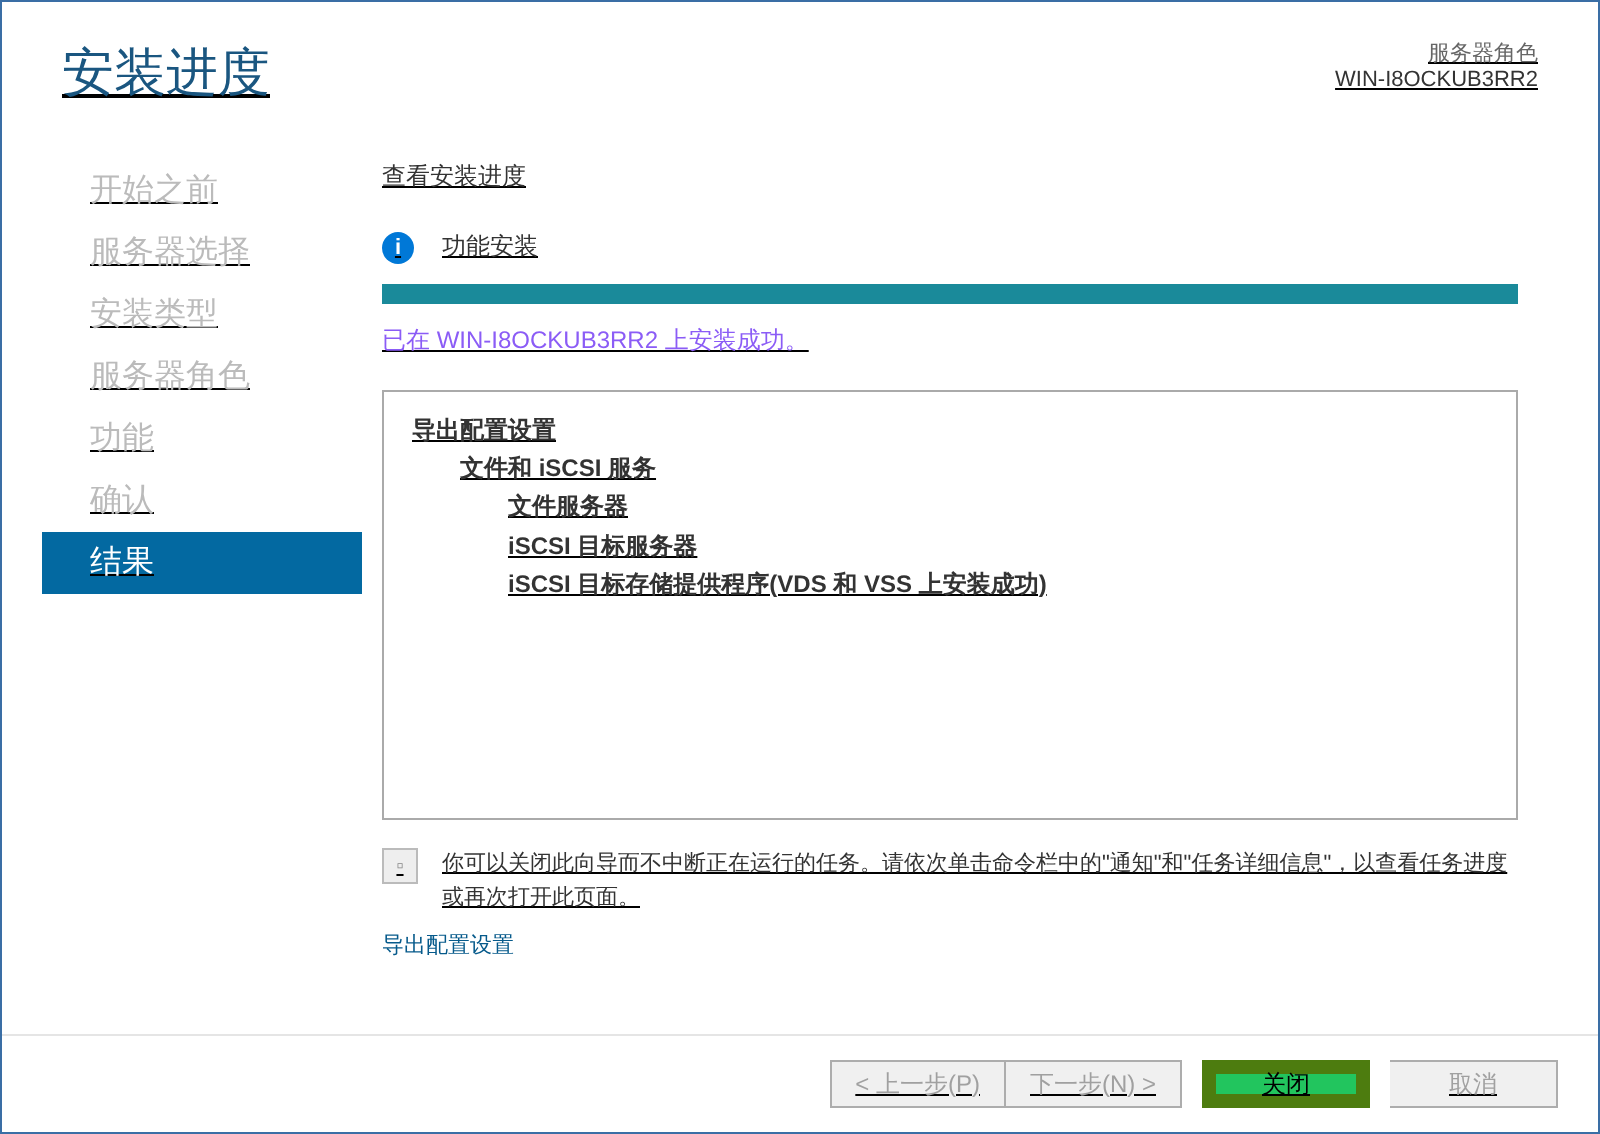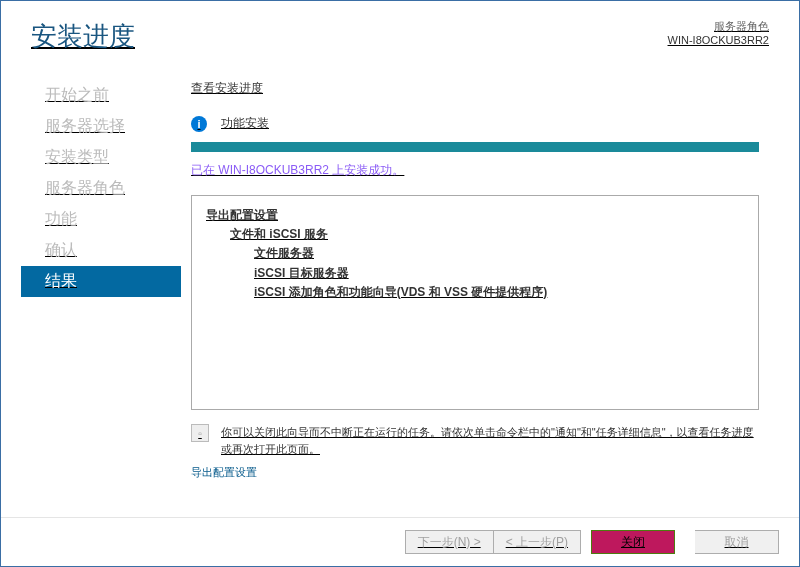--- a/index.html
+++ b/index.html
@@ -33,21 +33,21 @@
     .results-box .lvl2 { font-weight: 600; padding-left: 48px; }
     .hint-row { display: flex; align-items: flex-start; margin-top: 14px; }
     .hint-icon { width: 18px; height: 18px; border: 1px solid #bbb; background: #eee; display: flex; align-items: center; justify-content: center; font-size: 10px; color: #888; margin-right: 12px; flex-shrink: 0; }
     .hint-text { font-size: 11px; color: #333; line-height: 1.5; }
     .link { color: #065a8b; font-size: 11px; margin-top: 8px; display: inline-block; cursor: pointer; }
     .button-row { padding: 12px 20px; display: flex; justify-content: flex-end; gap: 0; border-top: 1px solid #e5e5e5; }
     .btn-group { display: inline-flex; margin-right: 10px; }
     .btn { height: 24px; min-width: 84px; padding: 0 12px; border: 1px solid #adadad; background: #e1e1e1; font-size: 12px; cursor: pointer; display: inline-flex; align-items: center; justify-content: center; }
     .btn.disabled { color: #a0a0a0; background: #f0f0f0; cursor: default; }
     .btn + .btn { border-left: none; }
-    .btn.close-btn { border: 1px solid #4d7c0f; background: #be185d; margin-right: 20px; }
+    .btn.close-btn { border: 7px solid #4d7c0f; background: #22c55e; margin-right: 10px; }
   </style>
 </head>
 <body>
 
 <div class="window">
 
   <div class="content">
     <div class="header-row">
       <div class="page-title">安装进度</div>
       <div class="target-server">
@@ -77,34 +77,34 @@
 
         <div class="progress-bar"></div>
 
         <div class="status-text">已在 WIN-I8OCKUB3RR2 上安装成功。</div>
 
         <div class="results-box">
           <div class="lvl0">导出配置设置</div>
           <div class="lvl1">文件和 iSCSI 服务</div>
           <div class="lvl2">文件服务器</div>
           <div class="lvl2">iSCSI 目标服务器</div>
-          <div class="lvl2">iSCSI 添加角色和功能向导(VDS 和 VSS 硬件提供程序)</div>
+          <div class="lvl2">iSCSI 目标存储提供程序(VDS 和 VSS 上安装成功)</div>
         </div>
 
         <div class="hint-row">
           <div class="hint-icon">▫</div>
           <div class="hint-text">你可以关闭此向导而不中断正在运行的任务。请依次单击命令栏中的"通知"和"任务详细信息"，以查看任务进度或再次打开此页面。</div>
         </div>
 
         <a class="link">导出配置设置</a>
       </div>
     </div>
 
     <div class="button-row">
       <div class="btn-group">
+        <button class="btn disabled">&lt; 上一步(P)</button>
         <button class="btn disabled">下一步(N) &gt;</button>
-        <button class="btn disabled">&lt; 上一步(P)</button>
       </div>
       <button class="btn close-btn">关闭</button>
       <button class="btn disabled">取消</button>
     </div>
   </div>
 </div>
 
 </body></html>

